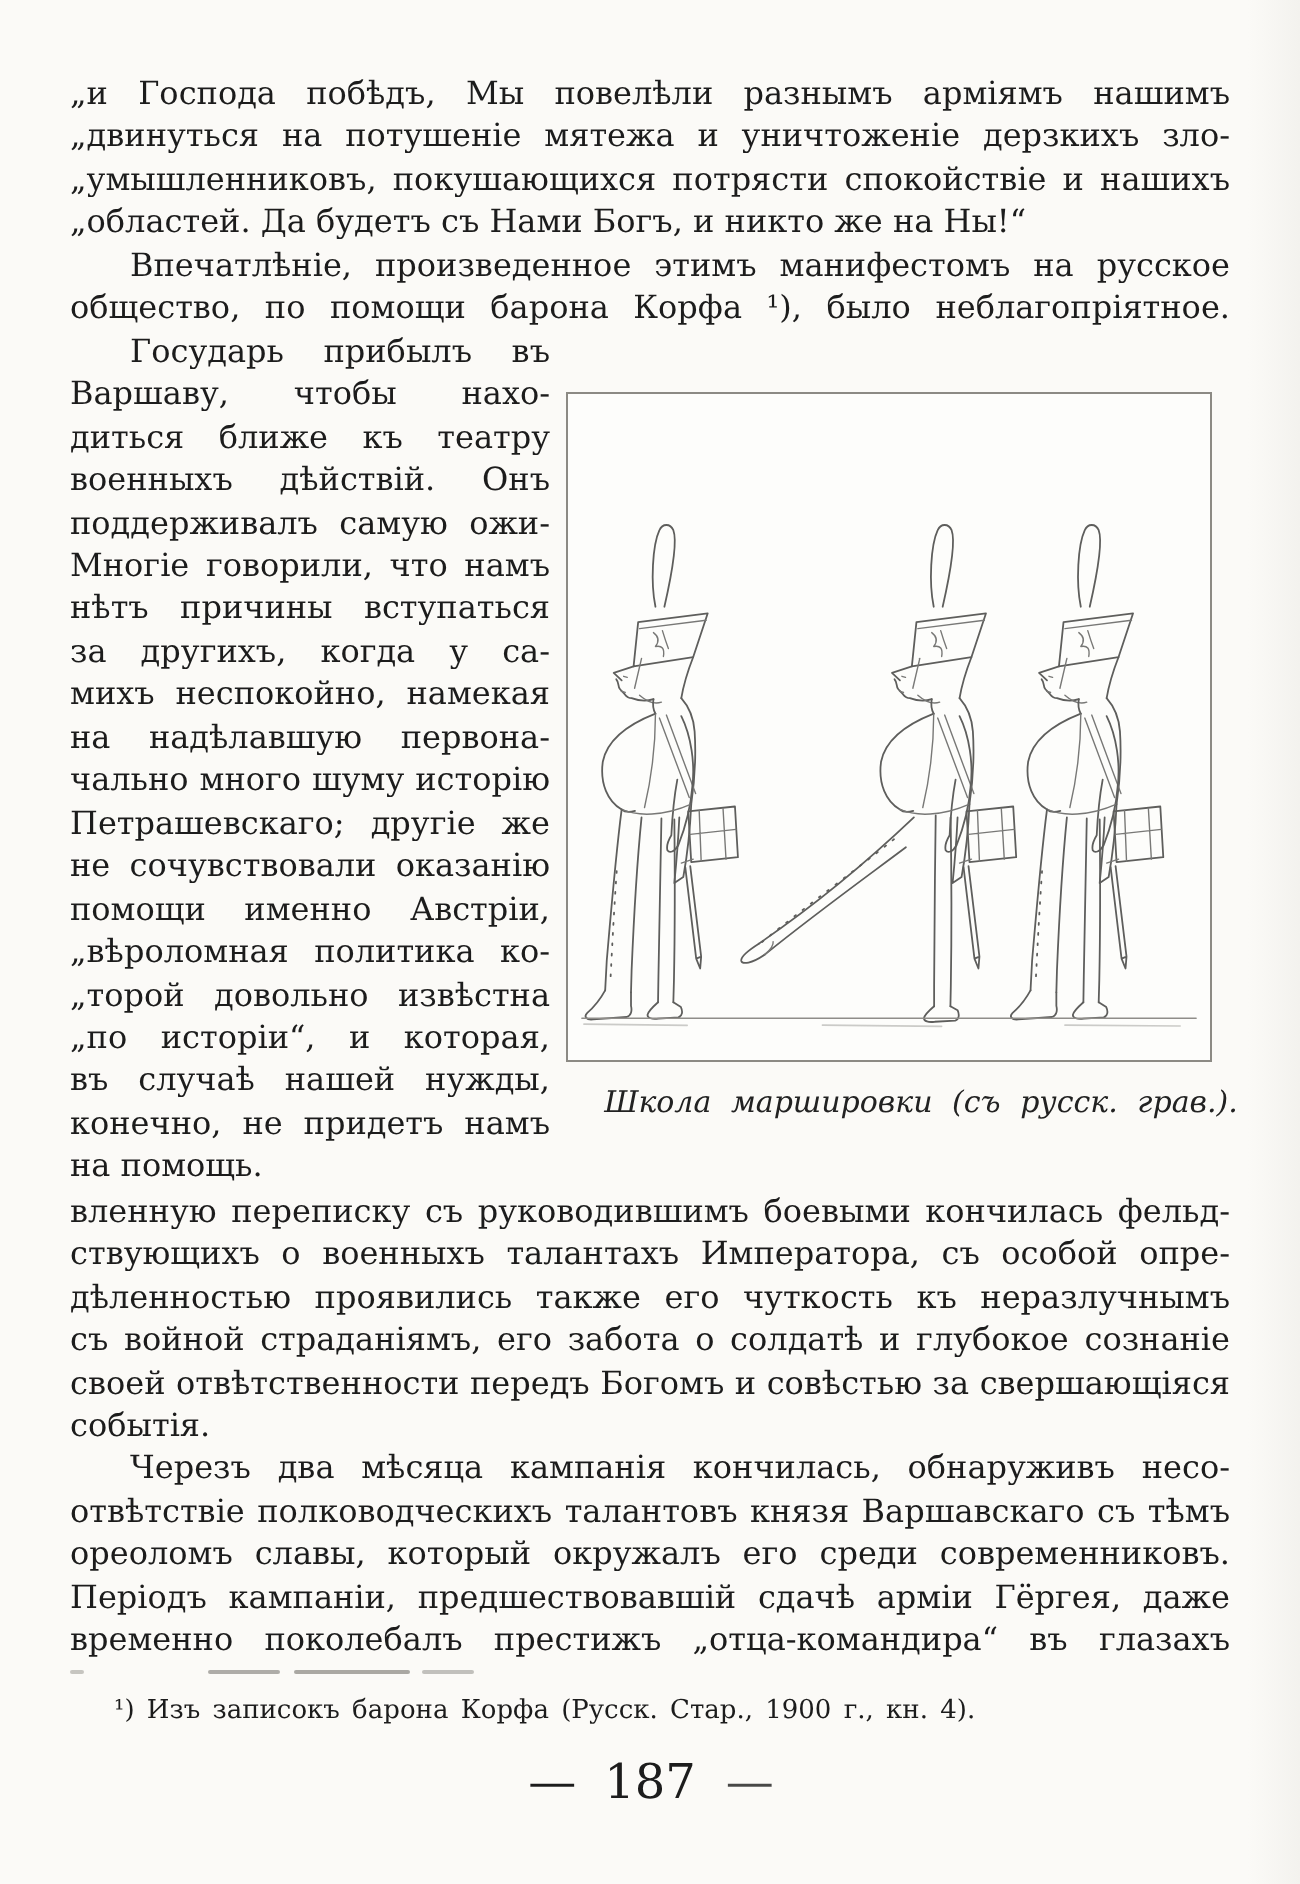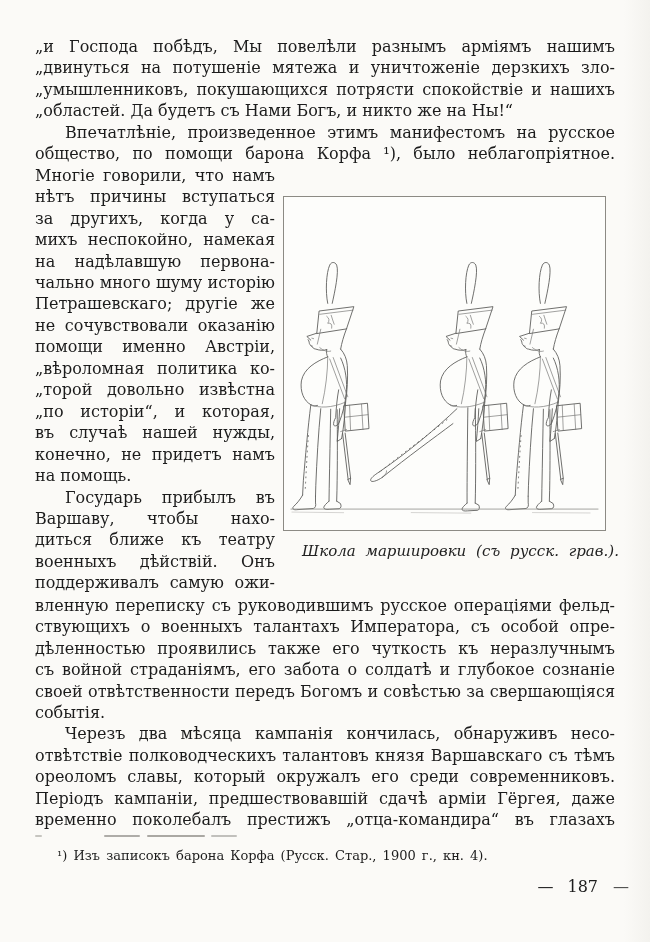--- a/index.html
+++ b/index.html
@@ -21,21 +21,21 @@
   .frame{width:321px;height:333px;border:1px solid #8c8a84;background:#fdfdfb;}
   .frame svg{display:block;width:321px;height:333px;}
   .figcaption{margin-top:10px;width:323px;text-align:center;font-style:italic;font-size:15px;word-spacing:5px;color:#222;margin-left:16px;}
   .separator{position:relative;height:7px;margin-top:2px;}
   .separator span{position:absolute;top:2px;height:2px;background:#9b9994;border-radius:1px;}
   .sep-a{left:0;width:7px;opacity:.55;}
   .sep-b{left:69px;width:36px;opacity:.8;}
   .sep-c{left:112px;width:58px;opacity:.85;}
   .sep-d{left:176px;width:26px;opacity:.6;}
   .footnote{margin-top:7px;font-size:13px;line-height:17px;text-indent:22px;word-spacing:2px;}
-  .footer{position:absolute;left:7px;top:877px;width:636px;text-align:right;font-size:16px;color:#1c1c1c;}
+  .footer{position:absolute;left:7px;top:877px;width:636px;text-align:center;font-size:24px;color:#1c1c1c;}
   .footer .dash{margin:0 15px;letter-spacing:-1px;}
   .footer .dash.right{opacity:.8;}
   .engraving path{fill:none;stroke:#5e5e5c;stroke-width:0.9;stroke-linecap:round;stroke-linejoin:round;}
   .engraving .thin{stroke-width:0.7;stroke:#787876;}
   .engraving .dots{stroke-dasharray:0.9 4.3;}
   .engraving .ground{stroke:#8f8d89;stroke-width:0.8;}
 </style>
 </head>
 <body>
 
@@ -50,42 +50,42 @@
       </div>
 
     <div class="para">
         <div class="line indent">Впечатлѣніе, произведенное этимъ манифестомъ на русское</div>
         <div class="line">общество, по помощи барона Корфа ¹), было неблагопріятное.</div>
       </div>
 
     <div class="cols">
       <div class="leftcol">
         <div class="para">
+            <div class="line indent">Государь прибылъ въ</div>
+            <div class="line">Варшаву, чтобы нахо-</div>
+            <div class="line">диться ближе къ театру</div>
+            <div class="line">военныхъ дѣйствій. Онъ</div>
+            <div class="line">поддерживалъ самую ожи-</div>
+          </div>
+        <div class="para">
             <div class="line">Многіе говорили, что намъ</div>
             <div class="line">нѣтъ причины вступаться</div>
             <div class="line">за другихъ, когда у са-</div>
             <div class="line">михъ неспокойно, намекая</div>
             <div class="line">на надѣлавшую первона-</div>
             <div class="line">чально много шуму исторію</div>
             <div class="line">Петрашевскаго; другіе же</div>
             <div class="line">не сочувствовали оказанію</div>
             <div class="line">помощи именно Австріи,</div>
             <div class="line">„вѣроломная политика ко-</div>
             <div class="line">„торой довольно извѣстна</div>
             <div class="line">„по исторіи“, и которая,</div>
             <div class="line">въ случаѣ нашей нужды,</div>
             <div class="line">конечно, не придетъ намъ</div>
             <div class="line endline">на помощь.</div>
-          </div>
-        <div class="para">
-            <div class="line indent">Государь прибылъ въ</div>
-            <div class="line">Варшаву, чтобы нахо-</div>
-            <div class="line">диться ближе къ театру</div>
-            <div class="line">военныхъ дѣйствій. Онъ</div>
-            <div class="line">поддерживалъ самую ожи-</div>
           </div>
       </div>
 
       <figure class="figure">
         <div class="frame">
           <svg class="engraving" viewBox="0 0 323 335">
             <defs>
               <g id="upper">
 
                 <path d="M44 107 C41.5 95 42.5 76 46 68.5 C47.5 65 51.5 65 53 68.5 C55.5 75 51 96 48.5 107"></path>
@@ -156,21 +156,21 @@
               </g>
             <path class="ground" d="M7 314 L316 314"></path>
             <path class="ground" style="opacity:.45" d="M8 317 l52 0.6 M128 317.5 l60 0.6 M250 317.5 l58 0.4"></path>
           </svg>
         </div>
         <figcaption class="figcaption">Школа маршировки (съ русск. грав.).</figcaption>
       </figure>
     </div>
 
     <div class="para">
-        <div class="line">вленную переписку съ руководившимъ русское операціями фельд-</div>
+        <div class="line">вленную переписку съ руководившимъ боевыми кончилась фельд-</div>
         <div class="line">ствующихъ о военныхъ талантахъ Императора, съ особой опре-</div>
         <div class="line">дѣленностью проявились также его чуткость къ неразлучнымъ</div>
         <div class="line">съ войной страданіямъ, его забота о солдатѣ и глубокое сознаніе</div>
         <div class="line">своей отвѣтственности передъ Богомъ и совѣстью за свершающіяся</div>
         <div class="line endline">событія.</div>
       </div>
 
     <div class="para">
         <div class="line indent">Черезъ два мѣсяца кампанія кончилась, обнаруживъ несо-</div>
         <div class="line">отвѣтствіе полководческихъ талантовъ князя Варшавскаго съ тѣмъ</div>

